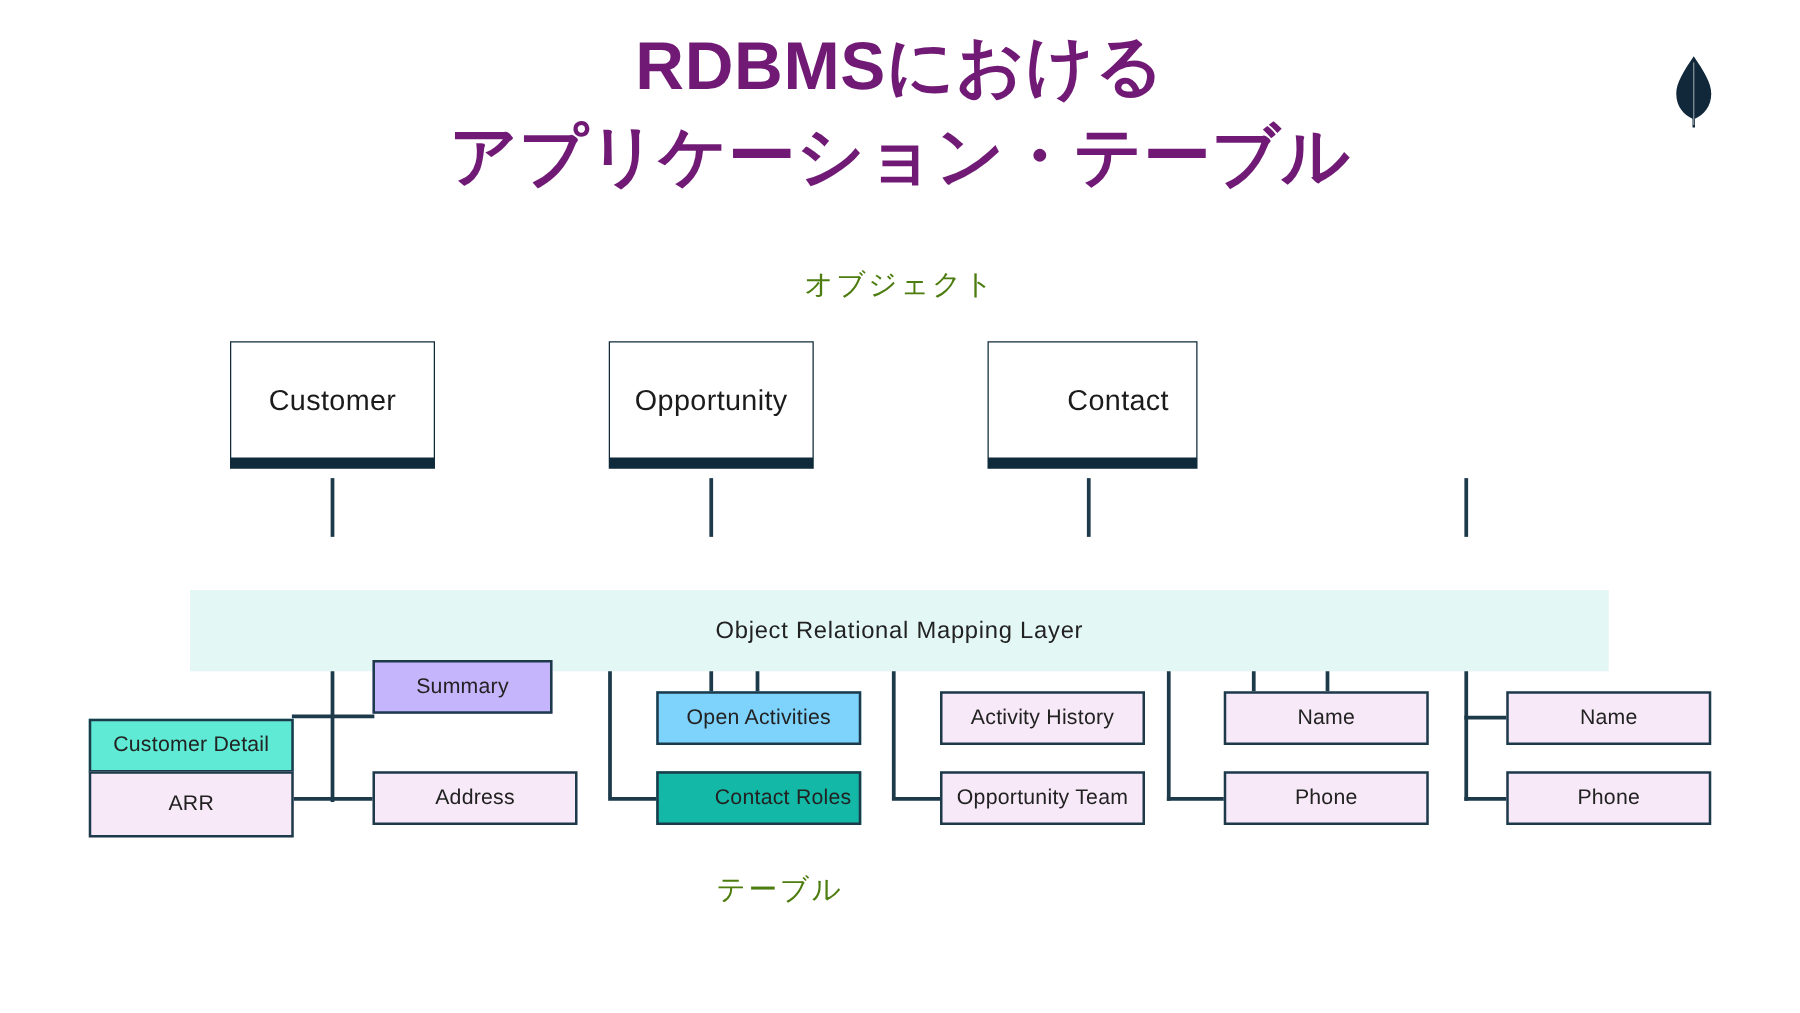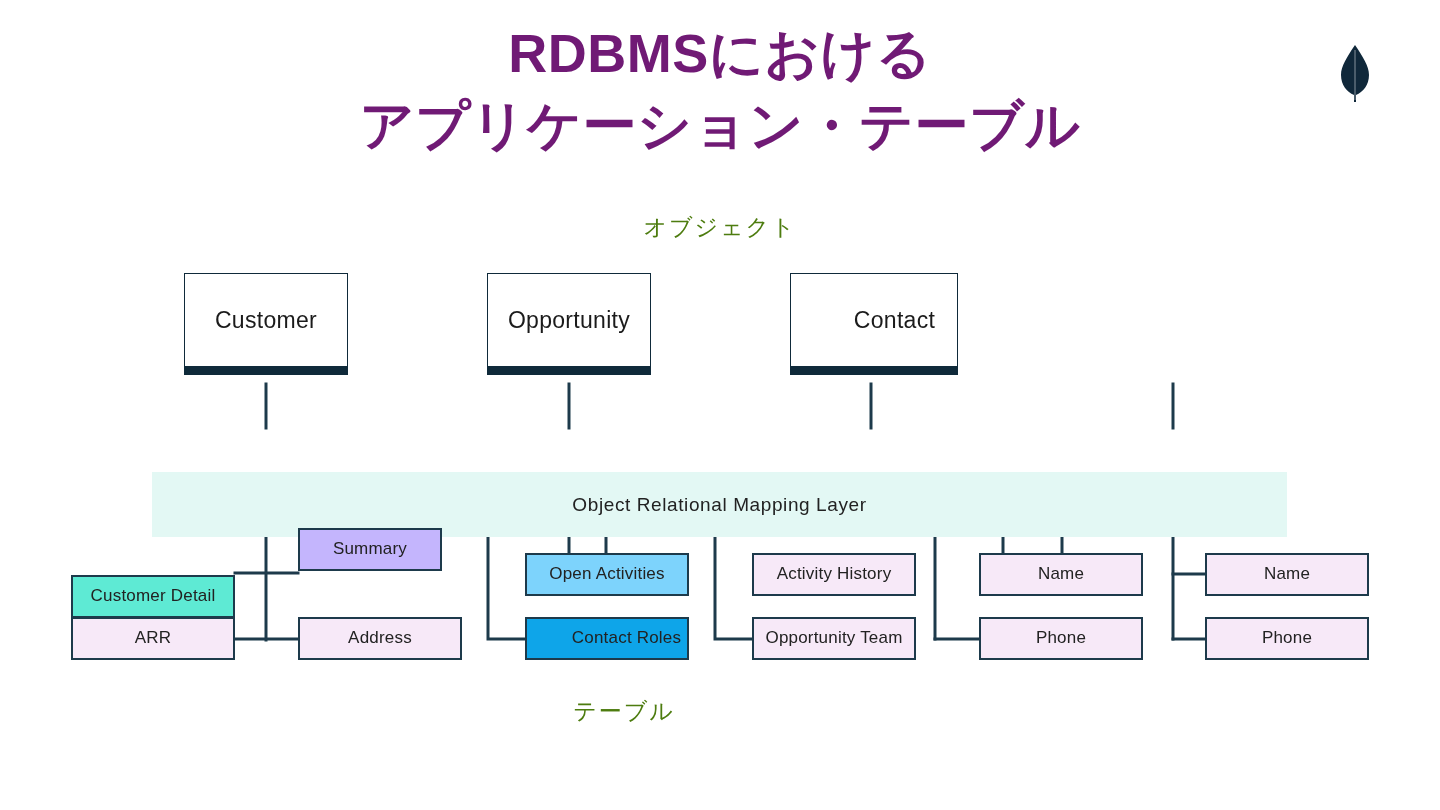--- a/index.html
+++ b/index.html
@@ -171,33 +171,33 @@
   <div class="obj-box" id="obj-1" style="left: 487px; top: 273px; width: 164px; height: 102px; border-color: rgb(15, 42, 58);">
     <span class="obj-label">Opportunity</span>
   </div>
   <div class="obj-box" id="obj-2" style="left: 790px; top: 273px; width: 168px; height: 102px; border-color: rgb(15, 42, 58); padding-left: 41px;">
     <span class="obj-label">Contact</span>
   </div>
 
   <div class="tbl-box" id="tbl-0" style="left: 71px; top: 550px; width: 164px; height: 43px; background: #5eead4; border-color: rgb(29, 58, 75); margin-top: 25px;">
       <span class="tbl-label">Customer Detail</span>
     </div>
-  <div class="tbl-box" id="tbl-1" style="left: 71px; top: 617px; width: 164px; height: 43px; background: rgb(247, 233, 248); border-color: rgb(29, 58, 75);">
+  <div class="tbl-box" id="tbl-1" style="left: 71px; top: 617px; width: 164px; height: 53px; background: rgb(247, 233, 248); border-color: rgb(29, 58, 75);">
       <span class="tbl-label">ARR</span>
     </div>
   <div class="tbl-box" id="tbl-2" style="left: 298px; top: 528px; width: 144px; height: 43px; background: #c4b5fd; border-color: rgb(29, 58, 75);">
       <span class="tbl-label">Summary</span>
     </div>
   <div class="tbl-box" id="tbl-3" style="left: 298px; top: 617px; width: 164px; height: 43px; background: rgb(247, 233, 248); border-color: rgb(29, 58, 75);">
       <span class="tbl-label">Address</span>
     </div>
   <div class="tbl-box" id="tbl-4" style="left: 525px; top: 553px; width: 164px; height: 43px; background: #7dd3fc; border-color: rgb(29, 58, 75);">
       <span class="tbl-label">Open Activities</span>
     </div>
-  <div class="tbl-box" id="tbl-5" style="left: 525px; top: 617px; width: 164px; height: 43px; background: #0ea5e9; border-color: rgb(29, 58, 75); padding-left: 39px;">
+  <div class="tbl-box" id="tbl-5" style="left: 525px; top: 617px; width: 164px; height: 43px; background: #14b8a6; border-color: rgb(29, 58, 75); padding-left: 39px;">
       <span class="tbl-label">Contact Roles</span>
     </div>
   <div class="tbl-box" id="tbl-6" style="left: 752px; top: 553px; width: 164px; height: 43px; background: rgb(247, 233, 248); border-color: rgb(29, 58, 75);">
       <span class="tbl-label">Activity History</span>
     </div>
   <div class="tbl-box" id="tbl-7" style="left: 752px; top: 617px; width: 164px; height: 43px; background: rgb(247, 233, 248); border-color: rgb(29, 58, 75);">
       <span class="tbl-label">Opportunity Team</span>
     </div>
   <div class="tbl-box" id="tbl-8" style="left: 979px; top: 553px; width: 164px; height: 43px; background: rgb(247, 233, 248); border-color: rgb(29, 58, 75);">
       <span class="tbl-label">Name</span>

